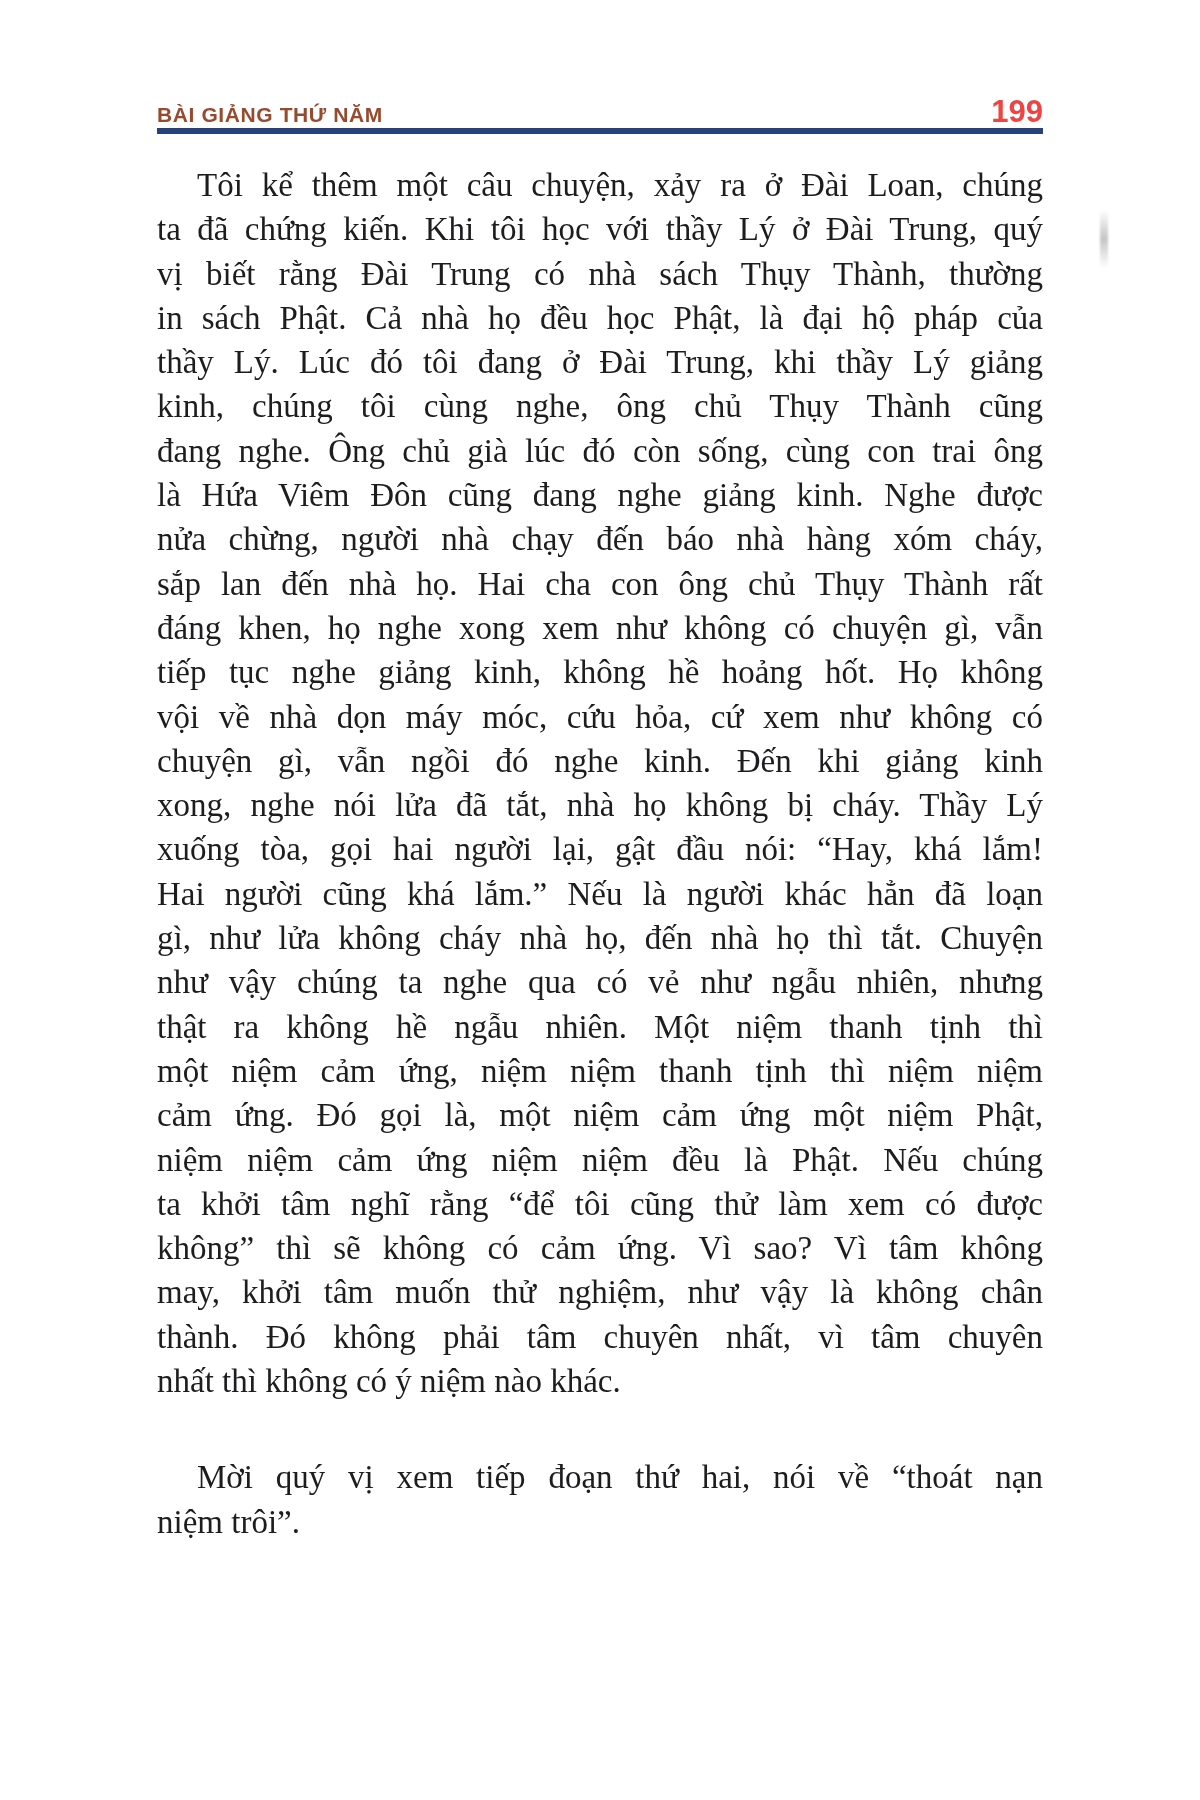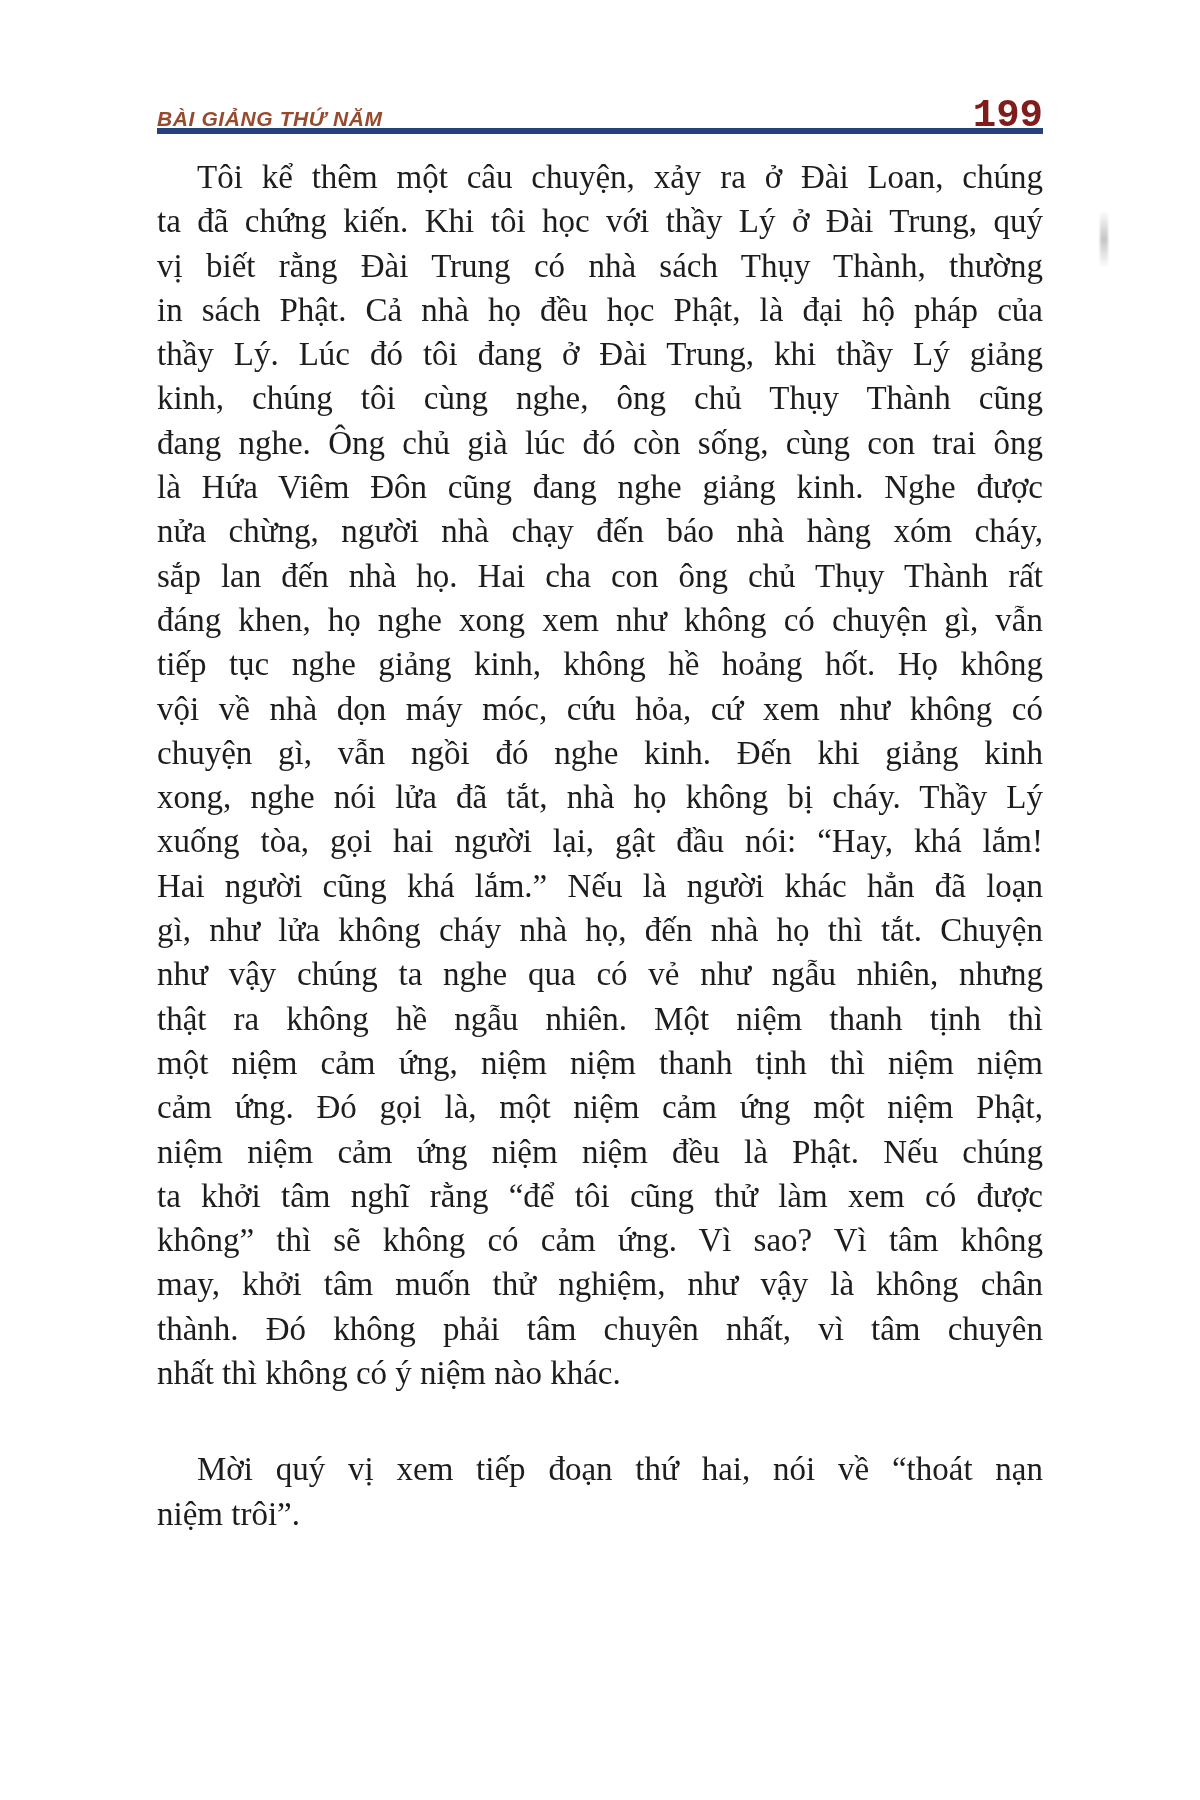--- a/index.html
+++ b/index.html
@@ -22,43 +22,42 @@
     justify-content: space-between;
     align-items: baseline;
   }
 
   .header-title {
     font-family: "Liberation Sans", "DejaVu Sans", sans-serif;
     font-weight: bold;
     font-size: 21px;
     letter-spacing: 0.6px;
     color: var(--header-color, #964a2e);
-    font-style: italic;
   }
 
   .page-number {
-    font-family: Liberation Mono, monospace;
+    font-family: Liberation Sans, sans-serif;
     font-weight: bold;
-    font-size: 39px;
-    color: #7f1d1d;
+    font-size: 31px;
+    color: #ef4444;
   }
 
   .header-rule {
     position: absolute;
     left: 157px;
     top: 128px;
     width: 886px;
     height: 6px;
     background: var(--rule-color, #27417b);
   }
 
   .body-text {
     position: absolute;
     left: 157px;
-    top: 155px;
+    top: 163px;
     width: 886px;
     font-family: "Liberation Serif", "DejaVu Serif", serif;
     font-size: 33px;
     color: var(--body-color, #1d1d1f);
   }
 
   .para { margin: 0; }
   .para + .para { margin-top: 52px; }
 
   .line {

